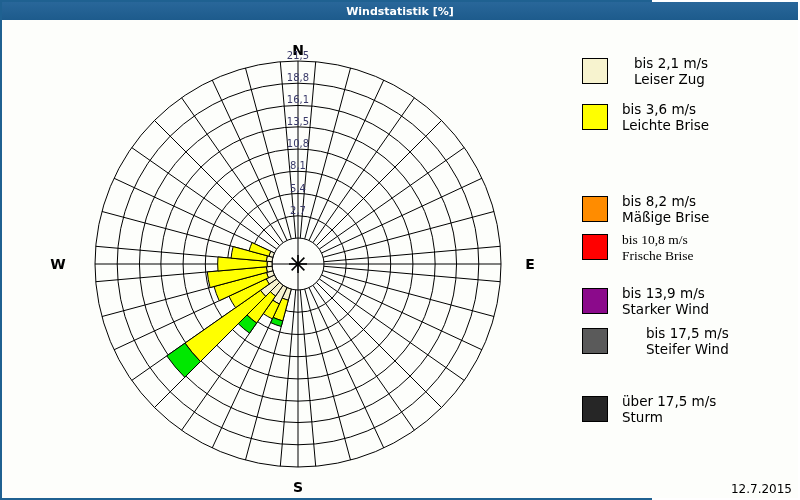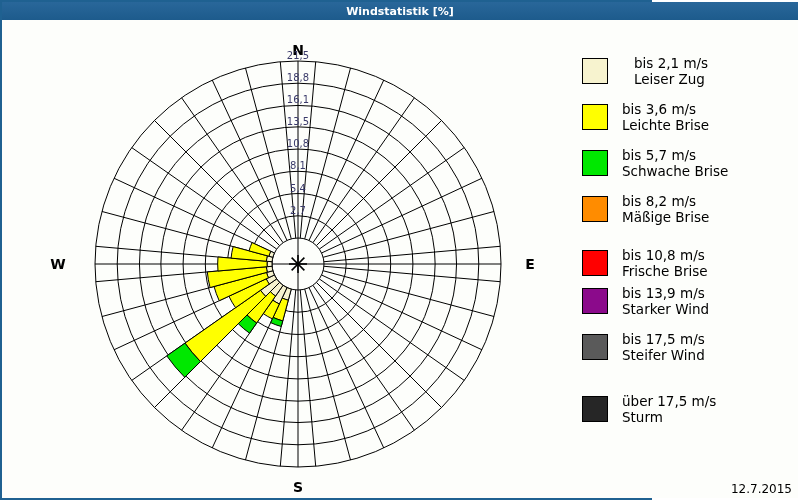--- a/index.html
+++ b/index.html
@@ -188,49 +188,42 @@
             <div>Leiser Zug</div>
           </div>
         </div>
         <div class="legend-item" style="top: 64px;">
           <div class="swatch" style="background: rgb(255, 255, 0);"></div>
           <div class="legend-text">
             <div>bis 3,6 m/s</div>
             <div>Leichte Brise</div>
           </div>
         </div>
-        <div class="legend-item" style="top: 110px;">
-          <div class="swatch" style="background: rgb(0, 232, 0);"></div>
-          <div class="legend-text">
-            <div>bis 5,7 m/s</div>
-            <div>Schwache Brise</div>
-          </div>
-        </div>
         <div class="legend-item" style="top: 156px;">
           <div class="swatch" style="background: rgb(255, 140, 0);"></div>
           <div class="legend-text">
             <div>bis 8,2 m/s</div>
             <div>Mäßige Brise</div>
           </div>
         </div>
-        <div class="legend-item" style="top: 210px;">
+        <div class="legend-item" style="top: 194px; font-family: Liberation Serif, serif;">
           <div class="swatch" style="background: rgb(255, 0, 0);"></div>
           <div class="legend-text">
             <div>bis 10,8 m/s</div>
             <div>Frische Brise</div>
           </div>
         </div>
         <div class="legend-item" style="top: 248px; justify-content: flex-end;">
           <div class="swatch" style="background: rgb(139, 10, 139);"></div>
           <div class="legend-text">
             <div>bis 13,9 m/s</div>
             <div>Starker Wind</div>
           </div>
         </div>
-        <div class="legend-item" style="top: 294px;">
+        <div class="legend-item" style="top: 288px; gap: 24px;">
           <div class="swatch" style="background: rgb(90, 90, 90);"></div>
           <div class="legend-text">
             <div>bis 17,5 m/s</div>
             <div>Steifer Wind</div>
           </div>
         </div>
         <div class="legend-item" style="top: 356px;">
           <div class="swatch" style="background: rgb(38, 38, 38);"></div>
           <div class="legend-text">
             <div>über 17,5 m/s</div>

